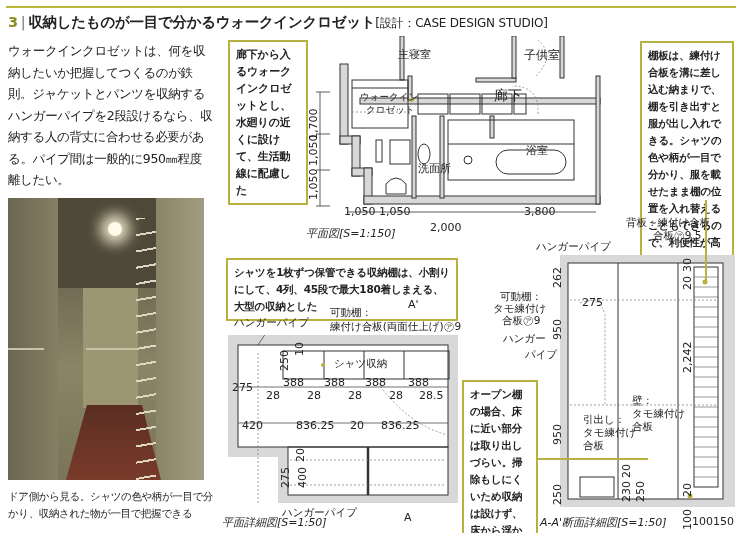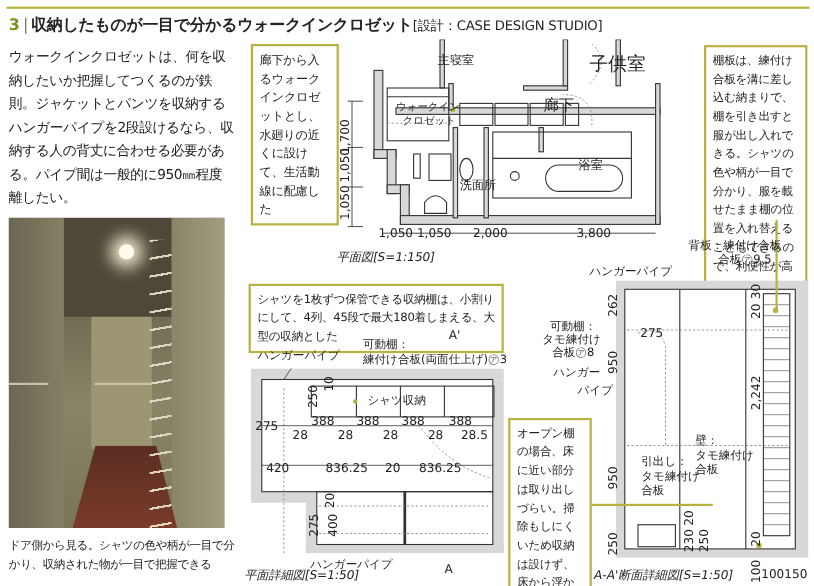--- a/index.html
+++ b/index.html
@@ -18,21 +18,21 @@
   .photo .back { position: absolute; left: 75px; top: 90px; width: 55px; height: 120px; background: #9d9672; }
   .photo .ceiling { position: absolute; left: 50px; top: 0; width: 98px; height: 90px; background: #4e4838; }
   .photo .light { position: absolute; left: 100px; top: 24px; width: 14px; height: 14px; border-radius: 50%; background: #fffbe8; box-shadow: 0 0 14px 8px rgba(255,250,220,0.85); }
   .photo .floor { position: absolute; left: 58px; bottom: 0; width: 95px; height: 75px; background: linear-gradient(180deg,#5a2d22,#7a3b2a); clip-path: polygon(22% 0, 80% 0, 100% 100%, 0 100%); }
   .photo .shelves { position: absolute; left: 128px; top: 20px; width: 20px; height: 262px;
            background: repeating-linear-gradient(170deg, #ddd6c0 0 2px, transparent 2px 16px); }
   .photo .pipe1 { position: absolute; left: 78px; top: 150px; width: 52px; height: 2px; background: #c9c2a6; }
   .photo .pipe2 { position: absolute; left: 0px; top: 150px; width: 36px; height: 2px; background: #c9c2a6; }
   .caption { position: absolute; left: 8px; top: 488px; width: 210px; font-size: 10.5px; line-height: 17px; letter-spacing: -0.4px; }
   .callout { position: absolute; background: #fff; border: 2px solid #b7b23e; font-size: 11px; line-height: 17px; padding: 4px 6px; letter-spacing: -0.2px; }
-  .callout.bold { font-weight: normal; }
+  .callout.bold { font-weight: bold; }
   .label { position: absolute; font-size: 10.5px; white-space: nowrap; color: #222; }
   .dim { position: absolute; font-size: 11px; white-space: nowrap; color: #222; }
   .vdim { position: absolute; font-size: 11px; white-space: nowrap; transform: rotate(-90deg); transform-origin: left top; color: #222; }
   .scale { position: absolute; font-size: 11px; white-space: nowrap; font-style: italic; }
   svg.plan { position: absolute; }
 </style>
 </head>
 <body>
 
 <div class="topline"></div>
@@ -100,34 +100,34 @@
     <line x1="16" y1="56" x2="30" y2="56"></line>
     <line x1="16" y1="98" x2="30" y2="98"></line>
     <line x1="16" y1="134" x2="30" y2="134"></line>
     <line x1="16" y1="170" x2="30" y2="170"></line>
     <line x1="48" y1="176" x2="296" y2="176"></line>
   </g>
   <circle cx="112" cy="64" r="2" fill="#b7b23e"></circle>
 </svg>
 
 <div class="label" style="left:398px;top:47px;font-size:11px">主寝室</div>
-<div class="label" style="left:536px;top:47px;font-size:17px">子供室</div>
+<div class="label" style="left:524px;top:47px;font-size:12px">子供室</div>
 <div class="label" style="left:494px;top:87px;font-size:14px">廊下</div>
 <div class="label" style="left:360px;top:91px;font-size:9.5px">ウォークイン</div>
 <div class="label" style="left:366px;top:104px;font-size:9.5px">クロゼット</div>
 <div class="label" style="left:418px;top:161px;font-size:11px">洗面所</div>
 <div class="label" style="left:526px;top:143px;font-size:11px">浴室</div>
 
 <div class="vdim" style="left:307px;top:140px">1,700</div>
 <div class="vdim" style="left:307px;top:166px">1,050</div>
 <div class="vdim" style="left:307px;top:200px">1,050</div>
 
 <div class="dim" style="left:344px;top:205px">1,050</div>
 <div class="dim" style="left:379px;top:205px">1,050</div>
-<div class="dim" style="left:430px;top:205px">2,000</div>
+<div class="dim" style="left:430px;top:221px">2,000</div>
 <div class="dim" style="left:524px;top:205px">3,800</div>
 <div class="scale" style="left:306px;top:226px">平面図[S=1:150]</div>
 
 <div class="callout bold" style="left:228px;top:40px;width:80px;">廊下から入るウォークインクロゼットとし、水廻りの近くに設けて、生活動線に配慮した</div>
 <div class="callout bold" style="left:640px;top:41px;width:94px;font-size:10.5px;line-height:17px;">棚板は、練付け合板を溝に差し込む納まりで、棚を引き出すと服が出し入れできる。シャツの色や柄が一目で分かり、服を載せたまま棚の位置を入れ替えることもできるので、利便性が高い</div>
 
 <div class="callout bold" style="left:226px;top:258px;width:232px;font-size:10.5px;">シャツを1枚ずつ保管できる収納棚は、小割りにして、4列、45段で最大180着しまえる、大型の収納とした</div>
 
 <svg class="plan" style="left:228px;top:335px" width="240" height="168" viewBox="0 0 240 168">
   <g fill="#d8d8d8">
@@ -157,21 +157,21 @@
     <line x1="10" y1="52" x2="220" y2="52"></line>
     <line x1="10" y1="88" x2="220" y2="88"></line>
     <line x1="40" y1="-5" x2="30" y2="10"></line>
   </g>
   <circle cx="95" cy="30" r="2" fill="#b7b23e"></circle>
 </svg>
 
 <div class="label" style="left:408px;top:298px;font-size:11px">A'</div>
 <div class="label" style="left:234px;top:316px">ハンガーパイプ</div>
 <div class="label" style="left:330px;top:306px">可動棚：</div>
-<div class="label" style="left:330px;top:320px">練付け合板(両面仕上げ)㋐3</div>
+<div class="label" style="left:330px;top:320px">練付け合板(両面仕上げ)㋐9</div>
 <div class="label" style="left:334px;top:357px">シャツ収納</div>
 
 <div class="vdim" style="left:293px;top:356px">10</div>
 <div class="vdim" style="left:278px;top:371px">250</div>
 <div class="dim" style="left:232px;top:381px">275</div>
 <div class="dim" style="left:283px;top:376px">388</div>
 <div class="dim" style="left:324px;top:376px">388</div>
 <div class="dim" style="left:365px;top:376px">388</div>
 <div class="dim" style="left:408px;top:376px">388</div>
 <div class="dim" style="left:266px;top:389px">28</div>
@@ -230,21 +230,21 @@
   <circle cx="145" cy="27" r="2.5" fill="#b7b23e"></circle>
   <circle cx="130" cy="241" r="2.5" fill="#b7b23e"></circle>
 </svg>
 <div style="position:absolute;left:705px;top:200px;width:2px;height:84px;background:#b7b23e"></div>
 
 <div class="label" style="left:626px;top:216px">背板：練付け合板</div>
 <div class="label" style="left:653px;top:229px">合板㋐9.5</div>
 <div class="label" style="left:536px;top:240px">ハンガーパイプ</div>
 <div class="label" style="left:500px;top:290px">可動棚：</div>
 <div class="label" style="left:493px;top:302px">タモ練付け</div>
-<div class="label" style="left:502px;top:314px">合板㋐8</div>
+<div class="label" style="left:502px;top:314px">合板㋐9</div>
 <div class="label" style="left:503px;top:332px">ハンガー</div>
 <div class="label" style="left:525px;top:348px">パイプ</div>
 <div class="label" style="left:583px;top:413px">引出し：</div>
 <div class="label" style="left:583px;top:426px">タモ練付け</div>
 <div class="label" style="left:583px;top:439px">合板</div>
 <div class="label" style="left:632px;top:394px">壁：</div>
 <div class="label" style="left:632px;top:407px">タモ練付け</div>
 <div class="label" style="left:632px;top:420px">合板</div>
 
 <div class="vdim" style="left:551px;top:288px">262</div>

